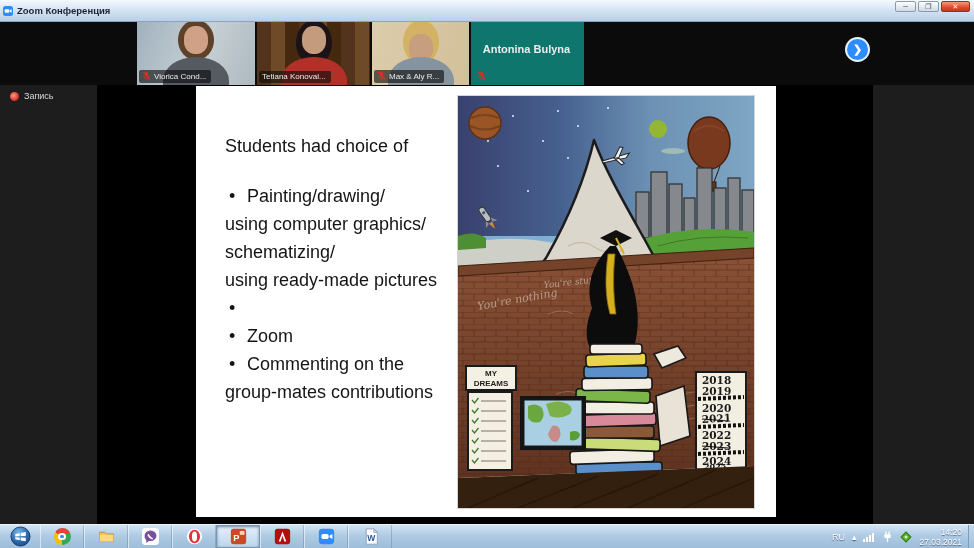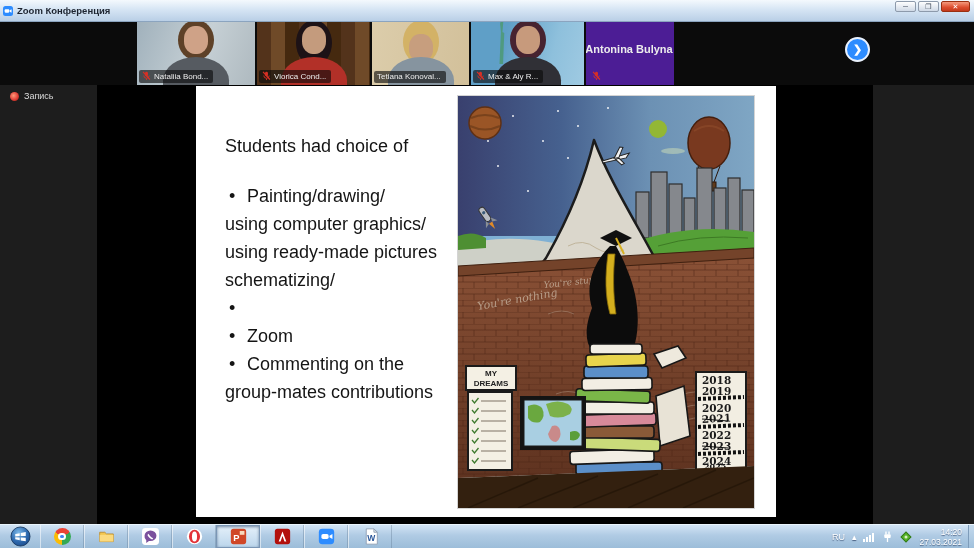--- a/index.html
+++ b/index.html
@@ -120,36 +120,20 @@
   <div class="winbtns">
     <button class="winbtn min">─</button>
     <button class="winbtn restore">❐</button>
     <button class="winbtn close">✕</button>
   </div>
 </div>
 
 <div class="strip">
   <div class="tiles">
 
-      <div class="tile">
-        <div class="vid">
-          <span class="hair"></span>
-          <span class="face"></span>
-          <span class="torso"></span>
-        </div>
-        <div class="plate">
-          <svg class="mic" viewBox="0 0 10 11">
-            <rect x="3.4" y="0.8" width="3.2" height="5.2" rx="1.6" fill="#d93025"></rect>
-            <path d="M2 5 a3 3 0 0 0 6 0" stroke="#d93025" stroke-width="1" fill="none"></path>
-            <line x1="5" y1="8.2" x2="5" y2="10" stroke="#d93025" stroke-width="1"></line>
-            <line x1="1.2" y1="0.8" x2="8.8" y2="9.4" stroke="#d93025" stroke-width="1.3"></line>
-          </svg>
-          <span class="tile-name">Nataliia Bond...</span>
-        </div>
-      </div>
 
       <div class="tile">
         <div class="vid">
           <span class="hair"></span>
           <span class="face"></span>
           <span class="torso"></span>
         </div>
         <div class="plate">
           <svg class="mic" viewBox="0 0 10 11">
             <rect x="3.4" y="0.8" width="3.2" height="5.2" rx="1.6" fill="#d93025"></rect>
@@ -222,25 +206,25 @@
 
         <div class="line">
           <span class="dot">•</span><span class="line-text">Painting/drawing/</span>
         </div>
 
         <div class="line nobullet">
           <span class="line-text">using computer graphics/</span>
         </div>
 
         <div class="line nobullet">
+          <span class="line-text">schematizing/</span>
+        </div>
+
+        <div class="line nobullet">
           <span class="line-text">using ready-made pictures</span>
-        </div>
-
-        <div class="line nobullet">
-          <span class="line-text">schematizing/</span>
         </div>
 
         <div class="line">
           <span class="dot">•</span>
         </div>
 
         <div class="line">
           <span class="dot">•</span><span class="line-text">Zoom</span>
         </div>
 

